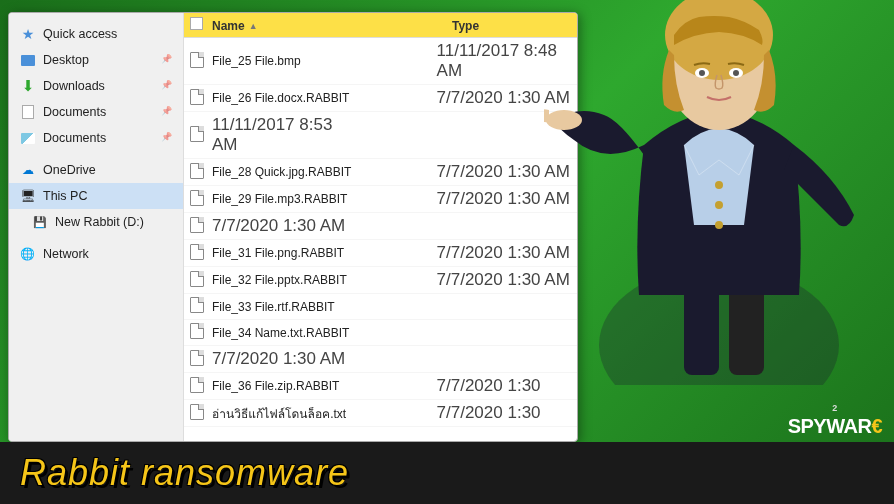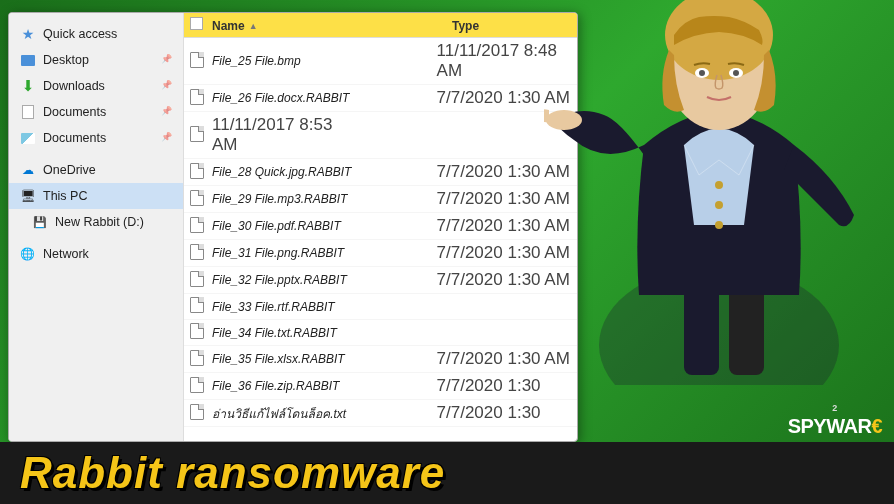--- a/index.html
+++ b/index.html
@@ -27,22 +27,22 @@
       right: 0;
       height: 62px;
       background: #1a1a1a;
       display: flex;
       align-items: center;
       justify-content: space-between;
       padding: 0 20px;
     }
 
     .bottom-title {
-      font-size: 44px;
-      font-weight: 700;
+      font-size: 36px;
+      font-weight: 400;
       color: #f5c518;
       text-shadow: 3px 3px 0 #000, -1px -1px 0 #000, 1px -1px 0 #000, -1px 1px 0 #000;
       font-style: italic;
       letter-spacing: 1px;
     }
 
     
     .explorer-window {
       position: absolute;
       top: 12px;
@@ -191,21 +191,20 @@
       border-left: 1px solid #888;
       border-bottom: 1px solid #888;
     }
 
     .file-name-cell {
       width: 240px;
       padding-left: 4px;
       white-space: nowrap;
       overflow: hidden;
       text-overflow: ellipsis;
-      font-style: italic;
     }
 
     .file-date-cell {
       width: 150px;
       padding-left: 4px;
       color: #444;
       font-size: 17px;
     }
 
     .file-type-cell {
@@ -392,21 +391,20 @@
         <span class="file-icon"></span>
       </div>
       <div class="file-name-cell">File_29 File.mp3.RABBIT</div>
       <div class="file-date-cell">7/7/2020 1:30 AM</div>
       <div class="file-type-cell"></div>
     </div>
         <div class="file-row">
       <div class="file-icon-cell">
         <span class="file-icon"></span>
       </div>
-      <div class="file-name-cell">File_30 File.pdf.RABBIT</div>
       <div class="file-date-cell">7/7/2020 1:30 AM</div>
       <div class="file-type-cell"></div>
     </div>
         <div class="file-row">
       <div class="file-icon-cell">
         <span class="file-icon"></span>
       </div>
       <div class="file-name-cell">File_31 File.png.RABBIT</div>
       <div class="file-date-cell">7/7/2020 1:30 AM</div>
       <div class="file-type-cell"></div>
@@ -424,29 +422,28 @@
         <span class="file-icon"></span>
       </div>
       <div class="file-name-cell">File_33 File.rtf.RABBIT</div>
       <div class="file-date-cell"></div>
       <div class="file-type-cell"></div>
     </div>
         <div class="file-row">
       <div class="file-icon-cell">
         <span class="file-icon"></span>
       </div>
-      <div class="file-name-cell">File_34 File.txt.RABBIT</div>
+      <div class="file-name-cell">File_34 Name.txt.RABBIT</div>
       <div class="file-date-cell"></div>
       <div class="file-type-cell"></div>
     </div>
         <div class="file-row">
       <div class="file-icon-cell">
         <span class="file-icon"></span>
       </div>
-      <div class="file-name-cell">File_35 File.xlsx.RABBIT</div>
       <div class="file-date-cell">7/7/2020 1:30 AM</div>
       <div class="file-type-cell"></div>
     </div>
         <div class="file-row">
       <div class="file-icon-cell">
         <span class="file-icon"></span>
       </div>
       <div class="file-name-cell">File_36 File.zip.RABBIT</div>
       <div class="file-date-cell">7/7/2020 1:30</div>
       <div class="file-type-cell"></div>

